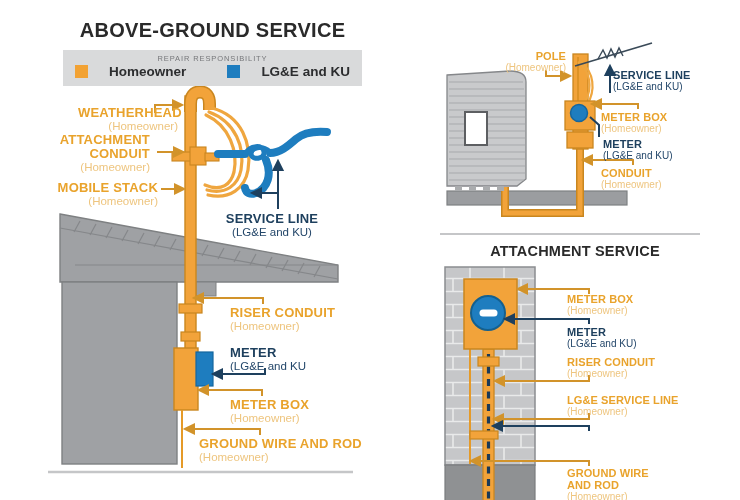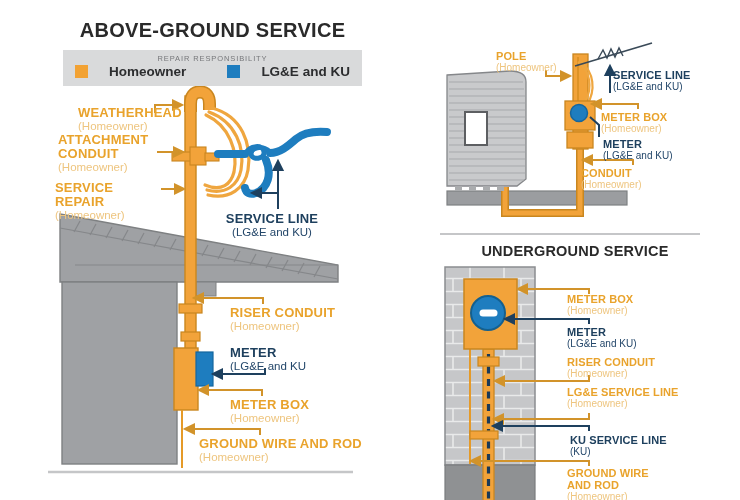--- a/index.html
+++ b/index.html
@@ -18,21 +18,21 @@
   .legend-lab{font-size:13.5px;font-weight:bold;color:#2c2d2f}
   .lbl{position:absolute;line-height:1.07}
   .lbl .n{display:block;font-weight:bold;font-size:13px;letter-spacing:.2px}
   .lbl .o{display:block;font-size:11.5px}
   .or .n{color:#e9a32c}
   .or .o{color:#eec57f}
   .nv .n{color:#1e405e}
   .nv .o{color:#24476a}
   .sm .n{font-size:11px;letter-spacing:.1px}
   .sm .o{font-size:10px}
-  .ra{}
+  .ra{text-align:right}
   .ca{text-align:center}
 </style>
 </head>
 <body>
 
 <div class="stage">
 
   <svg class="art" width="740" height="500" viewBox="0 0 740 500">
     <defs>
       <pattern id="brick" width="34" height="26" patternUnits="userSpaceOnUse">
@@ -183,32 +183,32 @@
     <div class="legend-head">REPAIR RESPONSIBILITY</div>
     <div class="legend-row">
       <span class="sw sw-or"></span>
       <span class="legend-lab">Homeowner</span>
       <span class="sw sw-bl"></span>
       <span class="legend-lab">LG&amp;E and KU</span>
     </div>
   </div>
 
 
-  <div class="title t-med" style="left:440px;top:231px;width:270px">UNDERGROUND SERVICE</div>
+  <div class="title t-med" style="left:440px;top:231px;width:270px">ATTACHMENT SERVICE</div>
 
   <div class="lbl or ra" style="left:78px;top:94px;width:100px">
     <span class="n">WEATHERHEAD</span>
     <span class="o">(Homeowner)</span>
   </div>
   <div class="lbl or ra" style="left:58px;top:121px;width:92px">
     <span class="n">ATTACHMENT CONDUIT</span>
     <span class="o">(Homeowner)</span>
   </div>
   <div class="lbl or ra" style="left:55px;top:169px;width:103px">
-    <span class="n">SERVICE REPAIR</span>
+    <span class="n">MOBILE STACK</span>
     <span class="o">(Homeowner)</span>
   </div>
   <div class="lbl nv ca" style="left:212px;top:200px;width:120px">
     <span class="n">SERVICE LINE</span>
     <span class="o">(LG&amp;E and KU)</span>
   </div>
   <div class="lbl or" style="left:230px;top:294px;width:115px">
     <span class="n">RISER CONDUIT</span>
     <span class="o">(Homeowner)</span>
   </div>
@@ -234,43 +234,39 @@
     <span class="o">(LG&amp;E and KU)</span>
   </div>
   <div class="lbl or sm" style="left:601px;top:100px;width:85px">
     <span class="n">METER BOX</span>
     <span class="o">(Homeowner)</span>
   </div>
   <div class="lbl nv sm" style="left:603px;top:127px;width:85px">
     <span class="n">METER</span>
     <span class="o">(LG&amp;E and KU)</span>
   </div>
-  <div class="lbl or sm" style="left:581px;top:156px;width:85px">
+  <div class="lbl or sm" style="left:601px;top:156px;width:85px">
     <span class="n">CONDUIT</span>
     <span class="o">(Homeowner)</span>
   </div>
 
   <div class="lbl or sm" style="left:567px;top:282px;width:95px">
     <span class="n">METER BOX</span>
     <span class="o">(Homeowner)</span>
   </div>
   <div class="lbl nv sm" style="left:567px;top:315px;width:95px">
     <span class="n">METER</span>
     <span class="o">(LG&amp;E and KU)</span>
   </div>
   <div class="lbl or sm" style="left:567px;top:345px;width:105px">
     <span class="n">RISER CONDUIT</span>
     <span class="o">(Homeowner)</span>
   </div>
-  <div class="lbl or sm" style="left:567px;top:375px;width:135px">
+  <div class="lbl or sm" style="left:567px;top:383px;width:135px">
     <span class="n">LG&amp;E SERVICE LINE</span>
     <span class="o">(Homeowner)</span>
-  </div>
-  <div class="lbl nv sm" style="left:570px;top:423px;width:115px">
-    <span class="n">KU SERVICE LINE</span>
-    <span class="o">(KU)</span>
   </div>
   <div class="lbl or sm" style="left:567px;top:456px;width:90px">
     <span class="n">GROUND WIRE AND ROD</span>
     <span class="o">(Homeowner)</span>
   </div>
 
 </div>
 
 </body></html>

